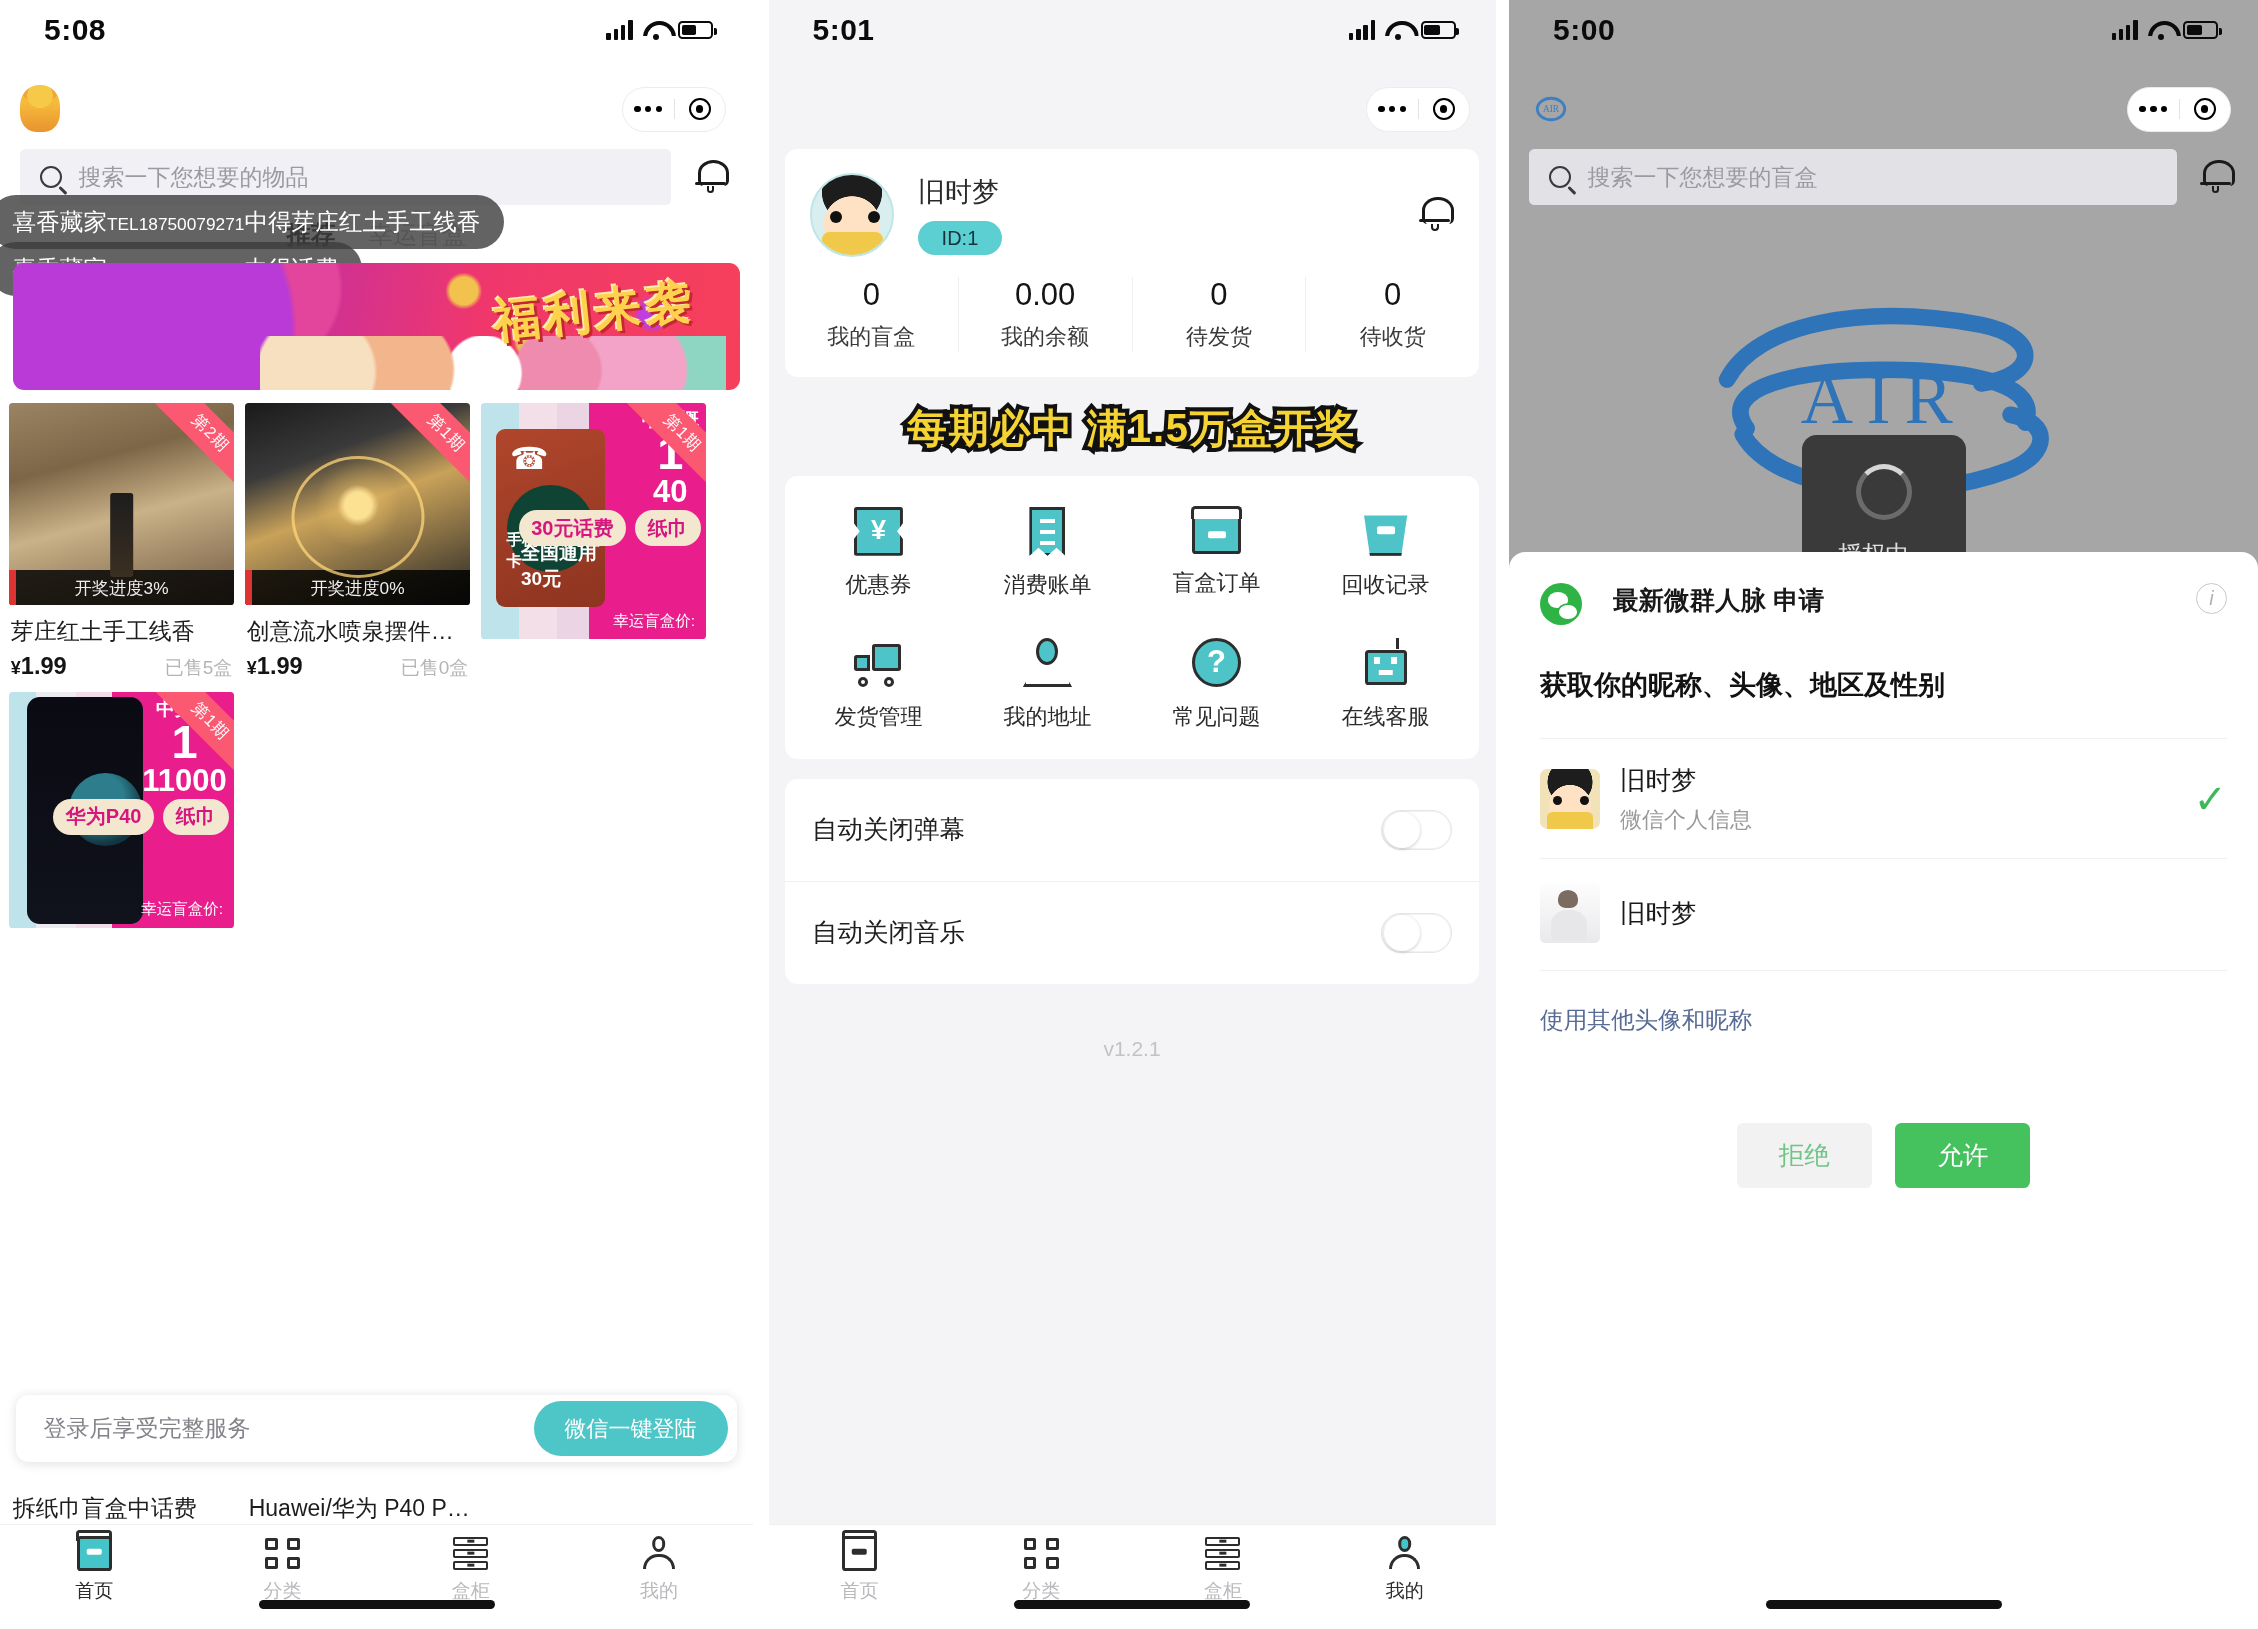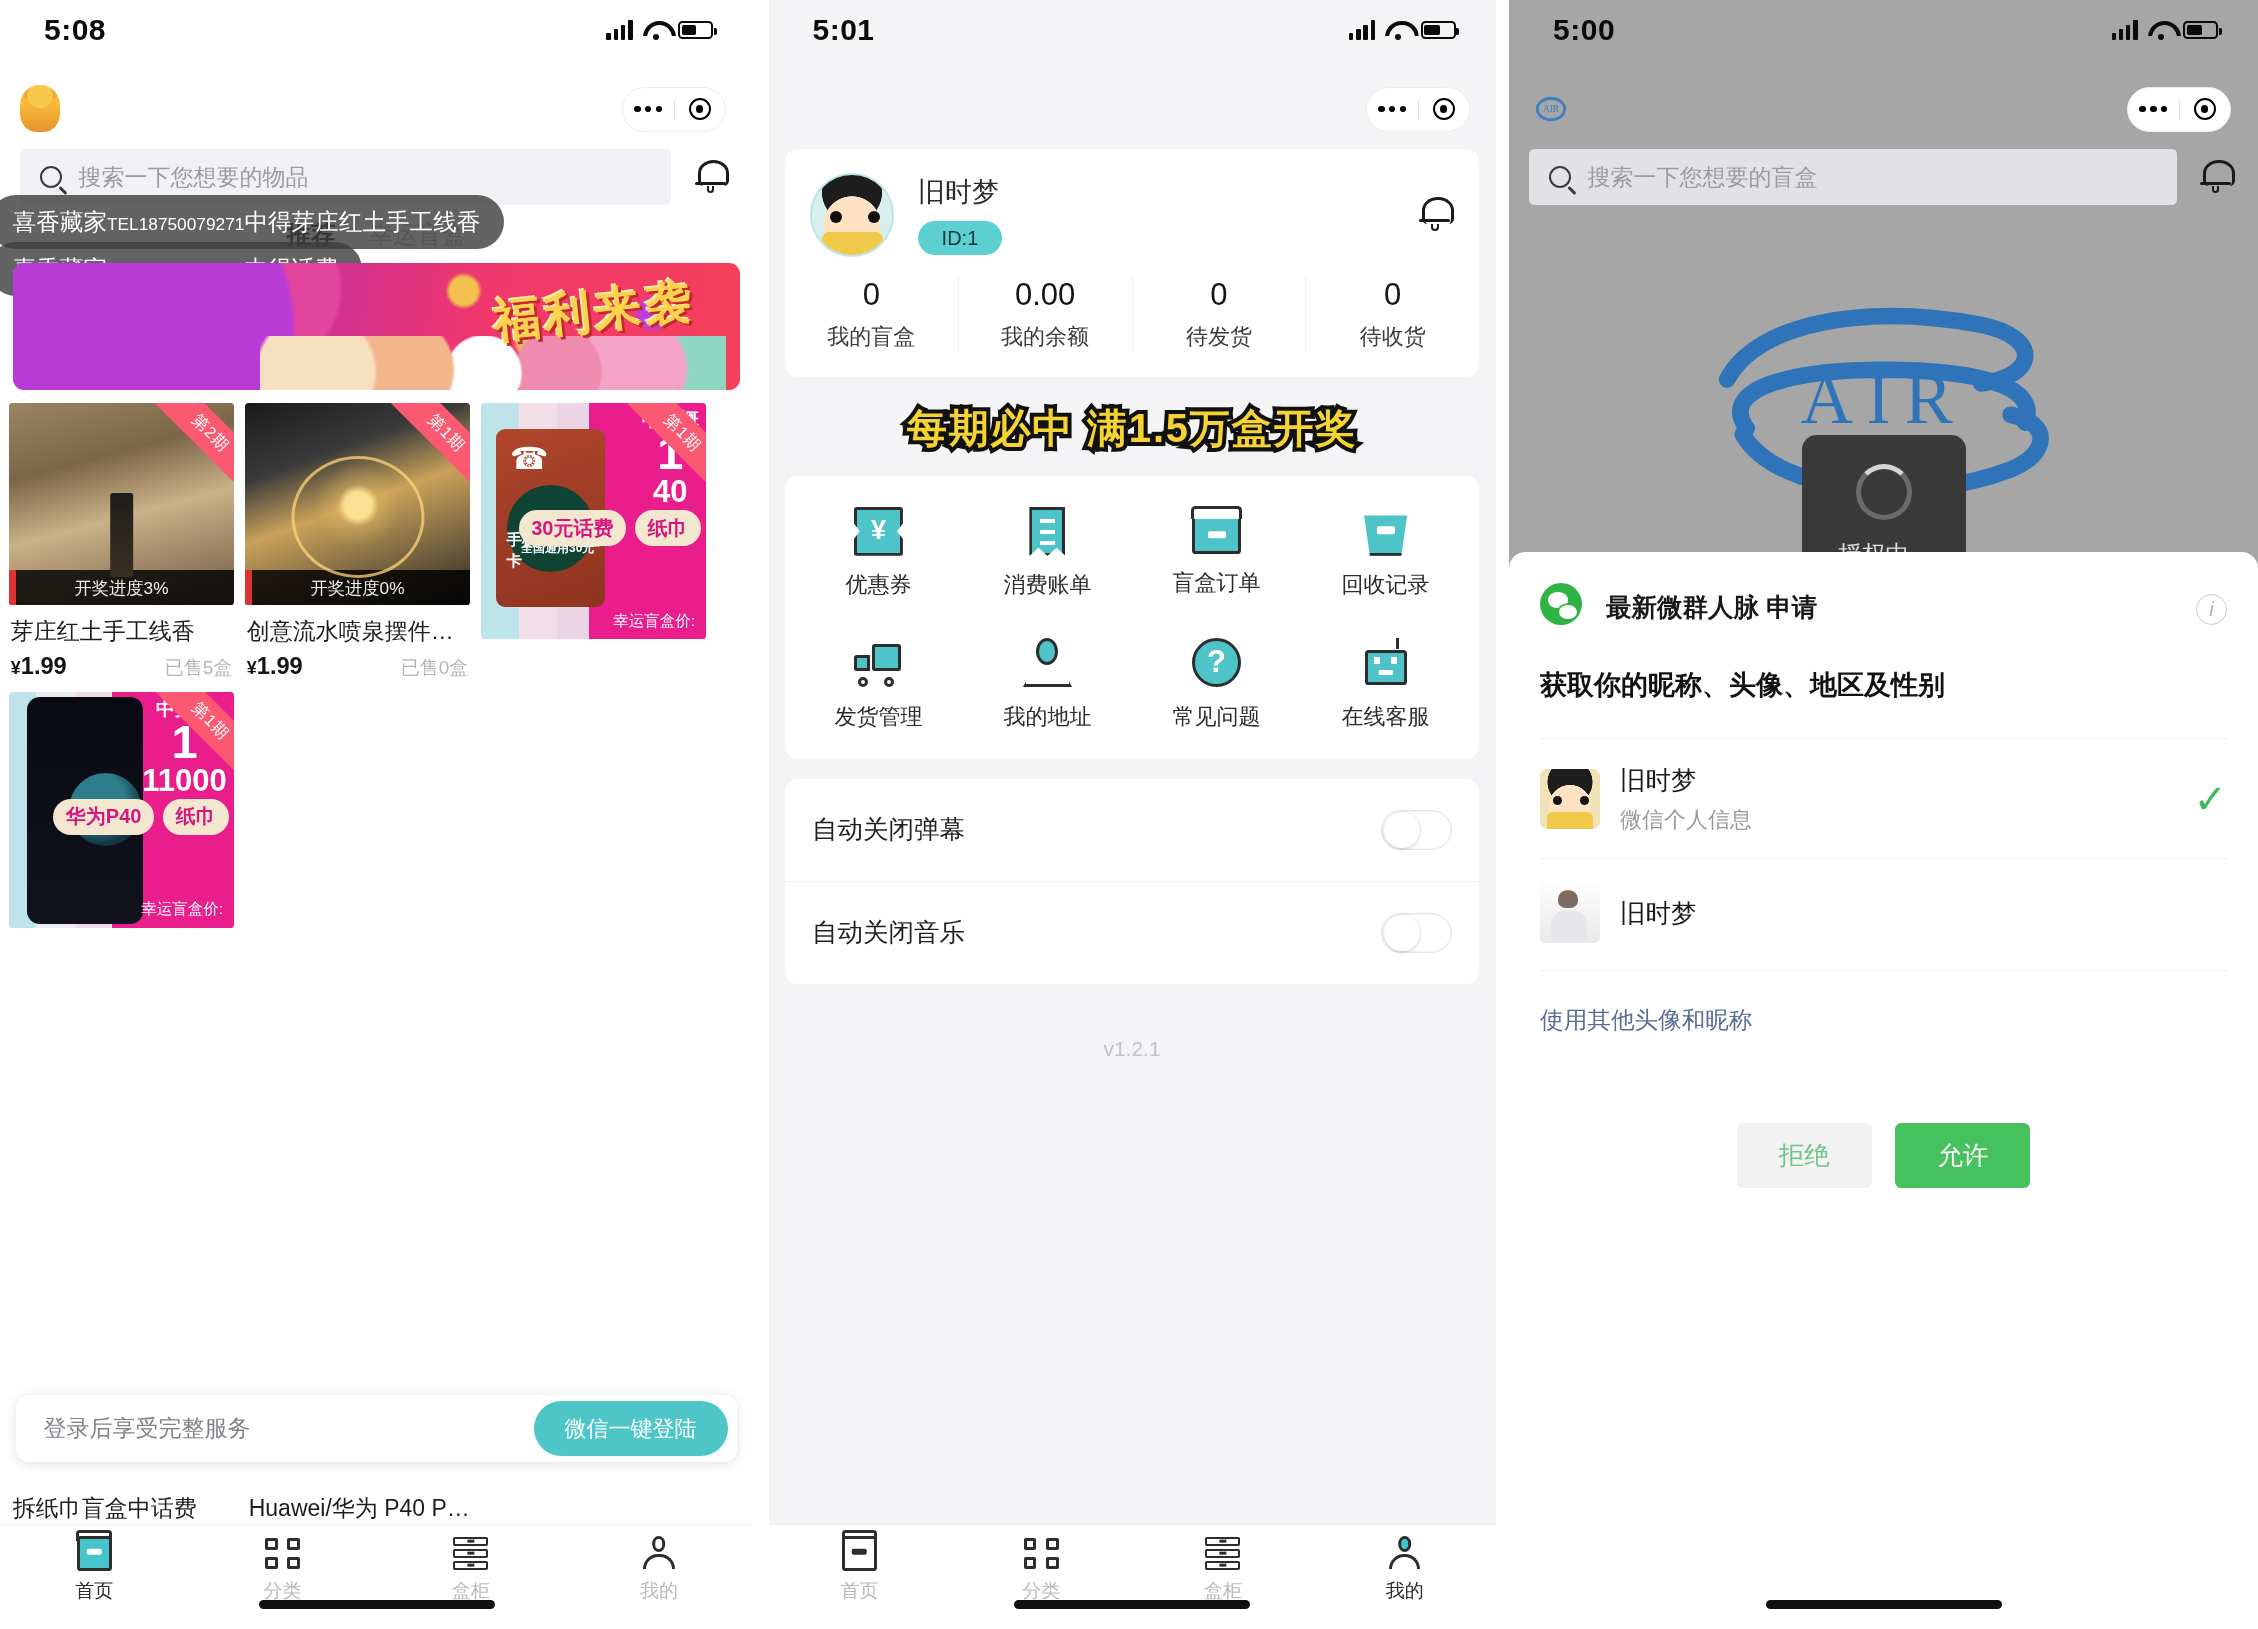--- a/index.html
+++ b/index.html
@@ -165,21 +165,21 @@
   }
   .img-card-recharge .redcard{
     position:absolute; left:14.5px; top:25.5px; width:109px; height:178px; border-radius:9px;
     background: linear-gradient(160deg,#b0462c,#8e3420);
   }
   .img-card-recharge .redcard .circ{
     position:absolute;left:11px;top:56px;width:87px;height:87px;border-radius:50%;
     background: radial-gradient(circle,#0f4434 60%, #123d31 100%);
   }
   .img-card-recharge .lbl1{ position:absolute; left:11px; top:101px; color:#fff; font-size:15.5px; font-weight:700;}
-  .img-card-recharge .lbl2{ position:absolute; left:25.5px; top:111px; color:#fff; font-size:12px; font-weight:700;}
+  .img-card-recharge .lbl2{ position:absolute; left:25.5px; top:111px; color:#fff; font-size:19px; font-weight:700;}
   .img-card-recharge .phoneicon{position:absolute;left:14.5px;top:11px;color:#fff;font-size:31px;}
   .img-phone {
     background: linear-gradient(90deg,#bfe3ea 0 12%, #ececf0 12% 30%, #f1dbe8 30% 46%, #e91e8c 46% 100%);
     position:relative;
   }
   .img-phone .screen{
     position:absolute; left:18px; top:5.5px; width:116px; height:227px; border-radius:12.7px;
     background: linear-gradient(180deg,#0a0a12,#10121c);
   }
   .img-phone .bubble{
@@ -338,21 +338,21 @@
     display:flex; flex-direction:column; align-items:center; justify-content:center; gap:18px;
     z-index:3;
   }
   .spinner { width:56px;height:56px;border:5.5px solid rgba(255,255,255,.25); border-top-color:#d6d6d6; border-radius:50%;}
   .loading .lt { color:#e0e0e0; font-size:23.6px; }
 
   .sheet {
     position:absolute; left:0; right:0; bottom:0; background:#fff; z-index:5;
     border-radius:16.4px 16.4px 0 0; padding: 31px 31px 0 31px; height: 1077px;
   }
-  .sheet-head { display:flex; align-items:flex-end; gap:24px; }
+  .sheet-head { display:flex; align-items:flex-start; gap:31px; }
   .wxlogo { width:42px;height:42px;border-radius:50%;background:#2eb344;position:relative;flex:none;}
   .wxlogo::before{content:'';position:absolute;left:8.2px;top:9px;width:20px;height:15.5px;background:#fff;border-radius:50% 50% 46% 46%;}
   .wxlogo::after{content:'';position:absolute;right:5.5px;bottom:6.4px;width:17.3px;height:13.6px;background:#fff;border-radius:50%;box-shadow:0 0 0 1.8px #2eb344;}
   .sheet-head .ttl { font-size:25.5px; font-weight:700; color:#181818; }
   .infoicon { margin-left:auto; width:31px;height:31px;border:1.8px solid #c8c8c8;border-radius:50%;
     display:flex;align-items:center;justify-content:center;color:#b2b2b2;font-size:20px;font-style:italic;}
   .sheet .ask { font-size:27px; font-weight:700; color:#121212; margin: 42px 0 35px 0; }
   .acctrow { display:flex; align-items:center; gap:20px; padding: 23.6px 0; border-top:0.9px solid #f0f0f0;}
   .acctrow .ava1{ width:60px;height:60px;border-radius:7.3px;flex:none;
     background: radial-gradient(circle at 50% 62%, #ffe2c4 0 44%, transparent 45%),

